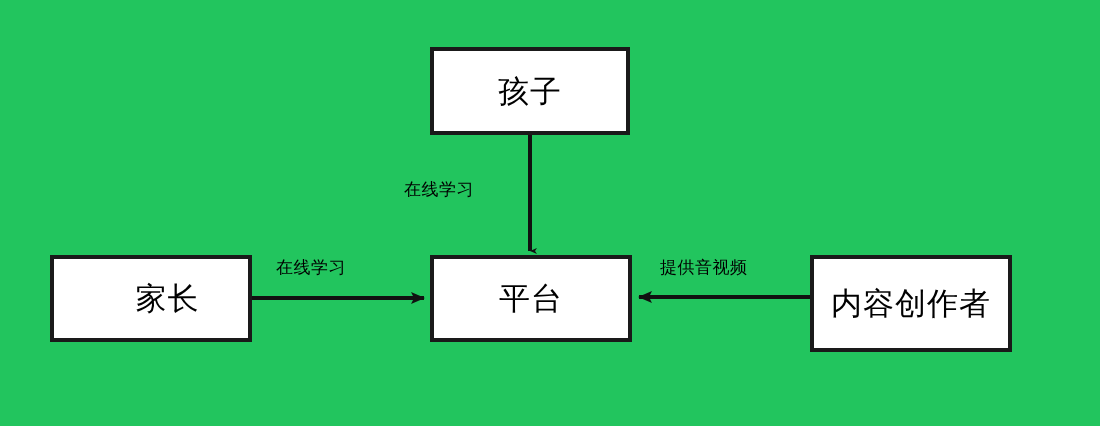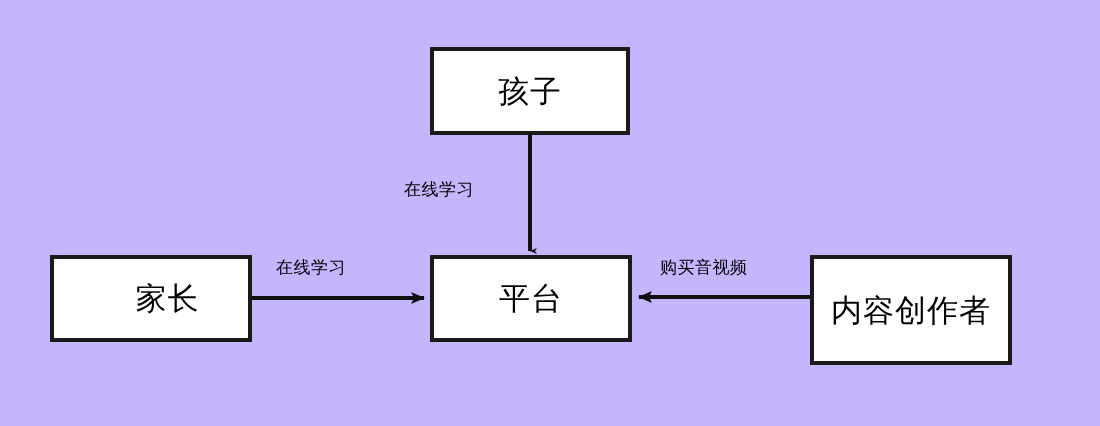--- a/index.html
+++ b/index.html
@@ -7,21 +7,21 @@
     padding: 0;
     background: #ffffff;
   }
   body {
     font-family: "DejaVu Sans", "Liberation Sans", sans-serif;
   }
   #canvas {
     position: relative;
     width: 1100px;
     height: 426px;
-    background: #c4b5fd;
+    background: #22c55e;
     overflow: hidden;
   }
   .node {
     position: absolute;
     box-sizing: border-box;
     background: #ffffff;
     border: 4px solid #1a1a1a;
     display: flex;
     align-items: center;
     justify-content: center;
@@ -29,21 +29,21 @@
   .node-label {
     font-size: 31px;
     line-height: 1;
     color: #000000;
     letter-spacing: 1px;
     white-space: nowrap;
   }
   #node-child   { left: 430px; top: 47px;  width: 200px; height: 88px; }
   #node-parent  { left: 50px;  top: 255px; width: 202px; height: 87px; padding-left: 33px; }
   #node-platform{ left: 430px; top: 255px; width: 202px; height: 87px; }
-  #node-creator { left: 810px; top: 255px; width: 202px; height: 110px; }
+  #node-creator { left: 810px; top: 255px; width: 202px; height: 97px; }
 
   .edge-svg {
     position: absolute;
     left: 0;
     top: 0;
     width: 1100px;
     height: 426px;
     pointer-events: none;
   }
   .edge-line {
@@ -101,15 +101,15 @@
   </div>
 
   <div class="node" id="node-creator">
     <span class="node-label">内容创作者</span>
   </div>
 
   <div class="edge-label" id="label-online">在线学习</div>
 
   <div class="edge-label" id="label-purchase">在线学习</div>
 
-  <div class="edge-label" id="label-provide">购买音视频</div>
+  <div class="edge-label" id="label-provide">提供音视频</div>
 
 </div>
 
 </body></html>

